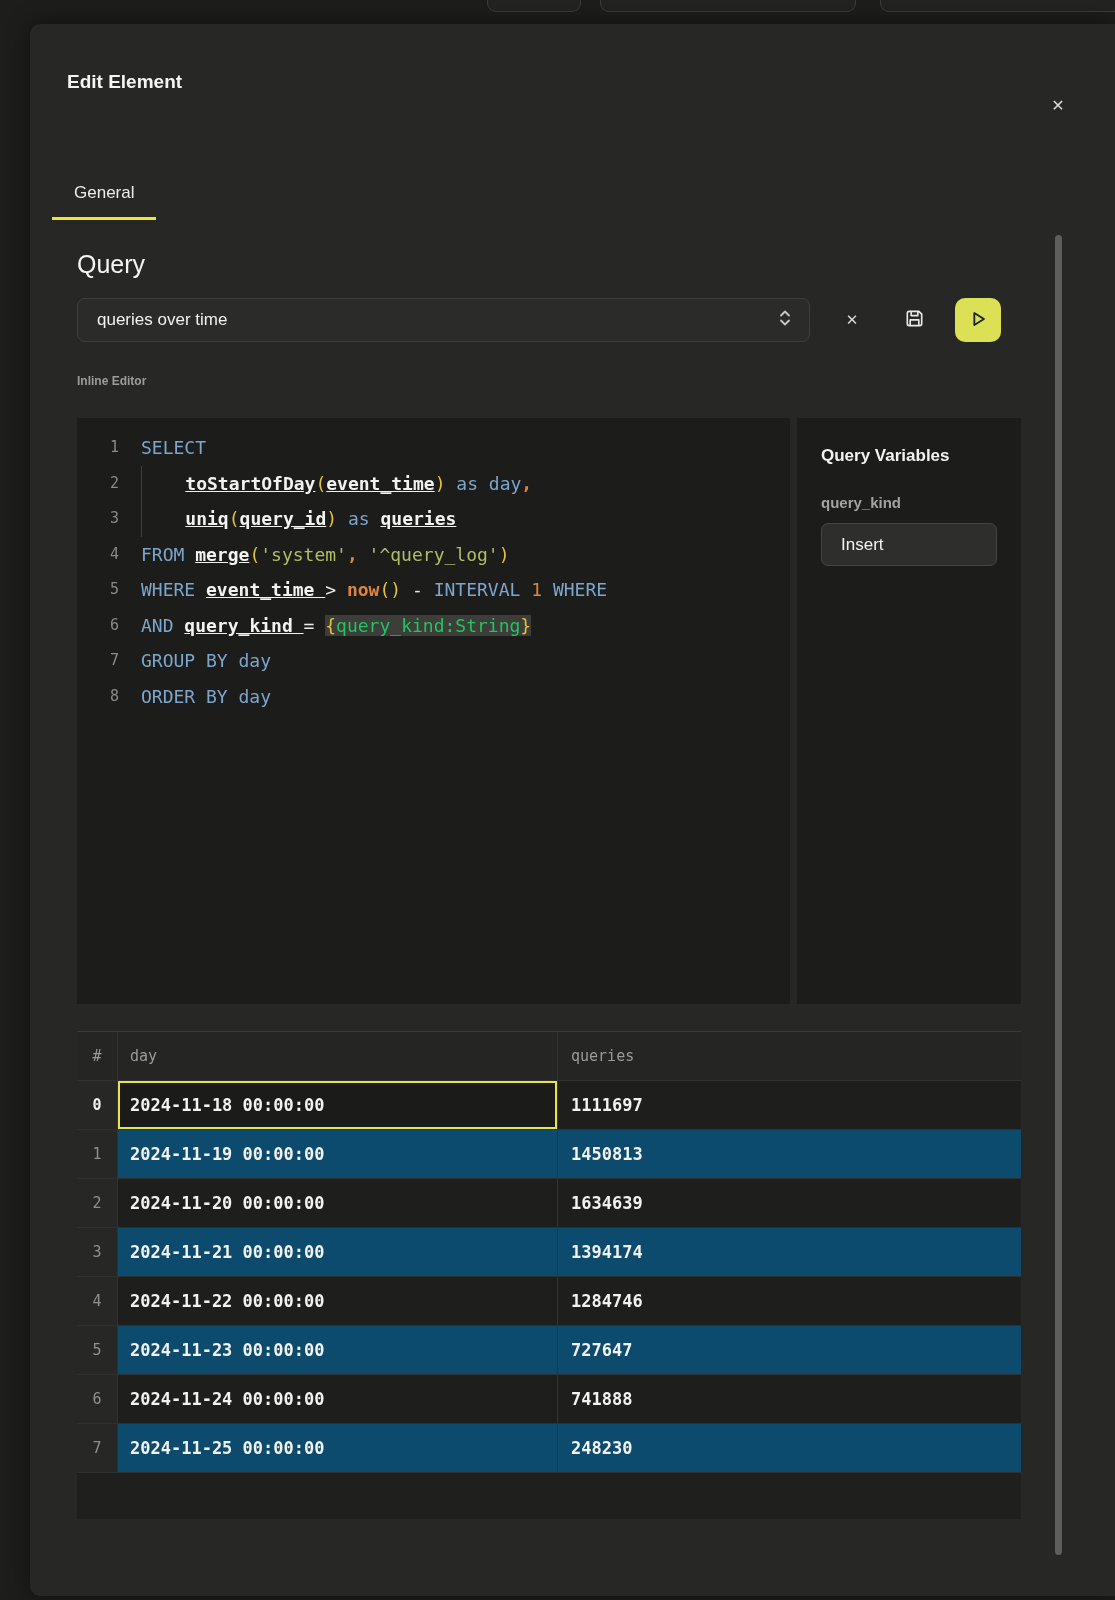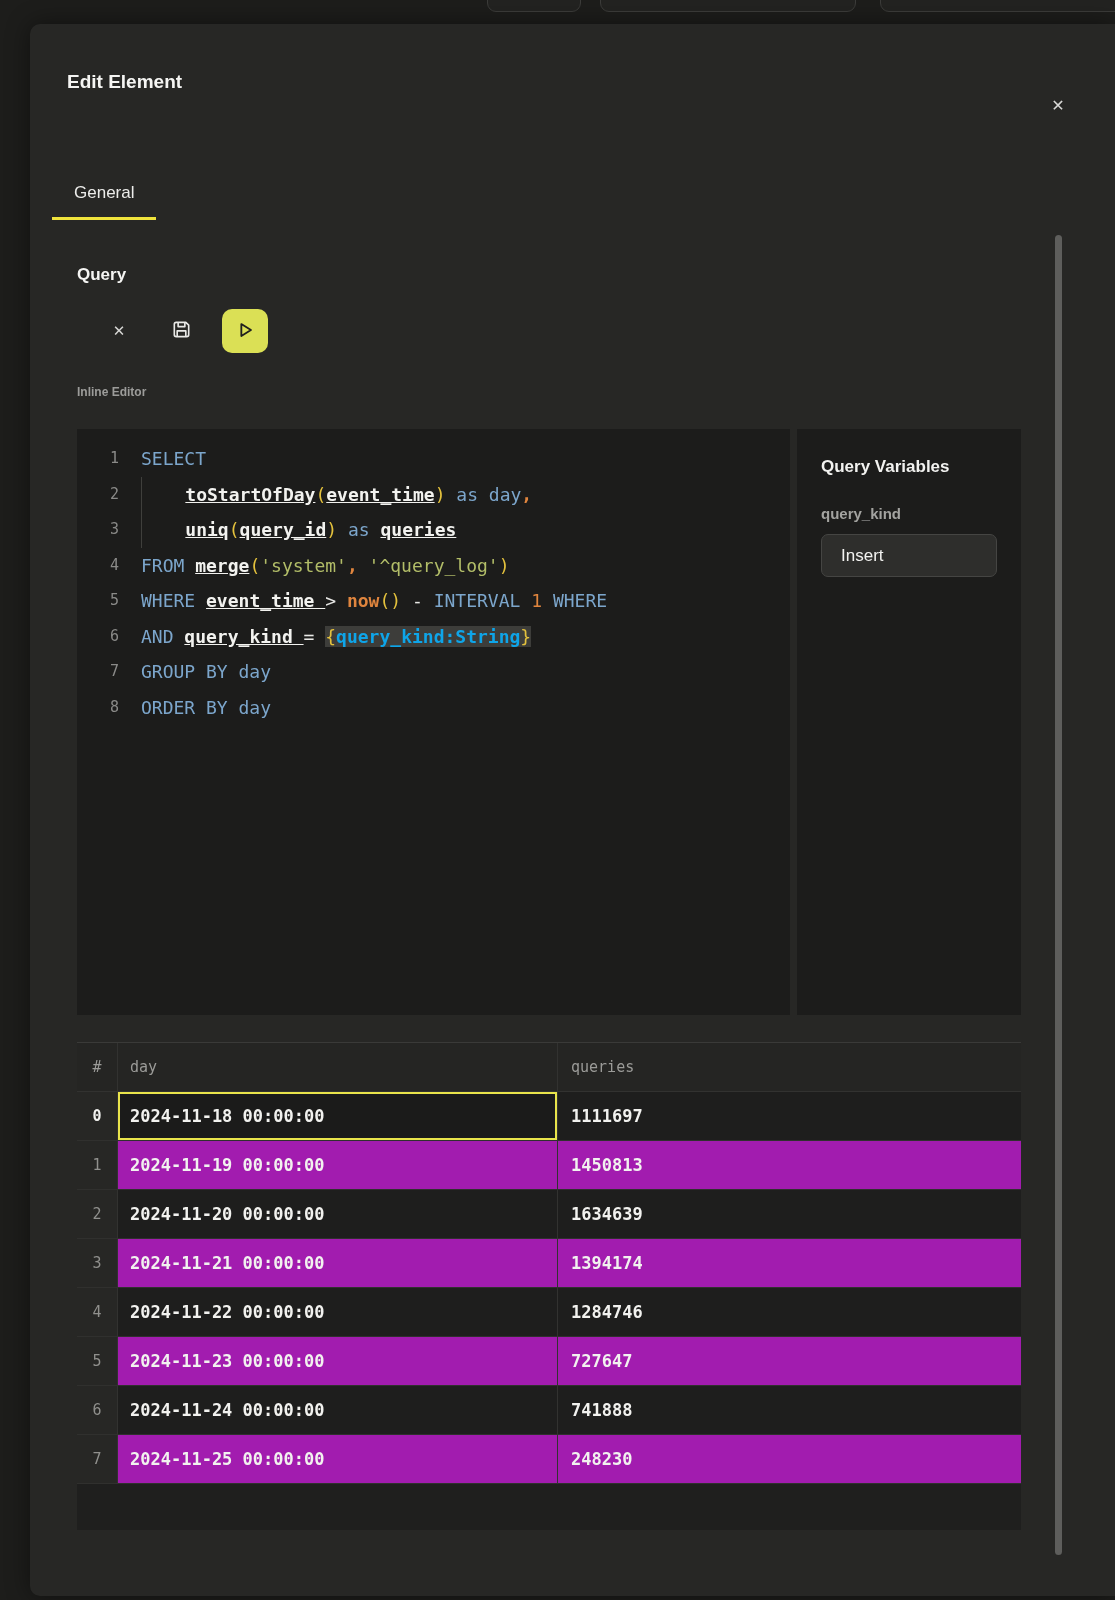--- a/index.html
+++ b/index.html
@@ -33,21 +33,21 @@
   }
   .tabs { margin:90px 0 0 22px; display:flex; }
   .tab {
     padding:0 22px 14px 22px; font-size:17px; color:#ececea;
     border-bottom:3px solid transparent; cursor:pointer;
   }
   .tab.active { border-bottom-color:#efe33c; }
 
   .content { margin-left:47px; width:944px; }
 
-  .section-heading { margin-top:44px; font-size:17px; font-weight:700; color:#f5f5f3; line-height:22px; }
+  .section-heading { margin-top:33px; font-size:25px; font-weight:400; color:#f5f5f3; line-height:22px; }
 
   .query-row { margin-top:23px; display:flex; align-items:center; height:44px; }
   .query-select {
     width:733px; height:44px; background:#2b2b29; border:1px solid #3f3f3d; border-radius:8px;
     display:flex; align-items:center; padding:0 16px 0 19px; cursor:pointer;
   }
   .query-select .value { flex:1; font-size:17px; color:#f2f2f0; }
   .icon-btn {
     width:36px; height:36px; display:flex; align-items:center; justify-content:center;
     background:transparent; border:none; cursor:pointer; color:#d8d8d6;
@@ -71,21 +71,21 @@
   .code-text { margin-left:22px; }
   .indent-guide { border-left:1px solid #3f3f3c; display:inline-block; }
   .tk-kw { color:#7ca6cc;margin-top:48px; }
   .tk-id { color:#f2f2ef; font-weight:bold;text-decoration:underline; }
   .tk-pr { color:#e3c13d; }
   .tk-st { color:#b2bd68; }
   .tk-or { color:#e0853e; font-weight:bold; }
   .tk-nu { color:#e0853e; }
   .tk-wh { color:#e8e8e6; }
   .tk-pbr { color:#e3c13d; background:#3d3d3a; }
-  .tk-ptx { color:#0ea5e9; font-weight:bold; background:#3d3d3a; }
+  .tk-ptx { color:#22c55e; font-weight:normal; background:#3d3d3a; }
 
   .vars-panel { width:224px; background:#1c1c1b; padding:28px 24px 0 24px; }
   .vars-title { font-size:17px; font-weight:700; color:#f2f2f0; }
   .var-name { margin-top:28px; font-size:15px; font-weight:600; color:#a3a3a0; }
   .insert-btn {
     margin-top:12px; width:176px; height:43px; background:#2e2e2c; border:1px solid #454543;
     border-radius:7px; color:#f2f2f0; font-size:17px; text-align:left; padding-left:19px;
     cursor:pointer; font-family:"Liberation Sans", sans-serif;
   }
 
@@ -95,21 +95,21 @@
   .t-cell { display:flex; align-items:center; }
   .col-idx { width:41px; justify-content:center; flex:0 0 auto; border-right:1px solid #323230; }
   .col-day { width:440px; padding-left:12px; flex:0 0 auto; border-right:1px solid #323230; }
   .col-q { flex:1; padding-left:13px; }
   .t-head { background:#252523; border-bottom:1px solid #323230; }
   .t-head .t-cell { color:#9b9b98; font-size:15px; }
   .t-body .t-row { border-bottom:1px solid #30302e; }
   .t-body .col-idx { background:#272725; color:#90908d; font-size:15px; }
   .t-body .col-day, .t-body .col-q { color:#f2f2ef; font-size:17px; font-weight:bold; }
   .t-row.even .col-day, .t-row.even .col-q { background:#1e1e1d; }
-  .t-row.odd  .col-day, .t-row.odd  .col-q { background:#a21caf; }
+  .t-row.odd  .col-day, .t-row.odd  .col-q { background:#0c4a6e; }
   .t-row.sel .col-day { box-shadow:inset 0 0 0 2px #e9e44b; background:#1b1b1a; }
   .t-row.sel .col-idx { color:#f2f2ef; font-weight:bold; }
   .t-footer { height:46px; background:#1f1f1e; }
 
   
   .scroll-thumb {
     position:absolute; left:1025px; top:211px; width:7px; height:1320px;
     background:#5e5e5c; border-radius:4px;
   }
 </style>
@@ -132,20 +132,29 @@
     <div class="tab active">
       <span>General</span>
     </div>
   </div>
 
   <div class="content">
 
     <div class="section-heading">Query</div>
 
     <div class="query-row">
+      <div class="query-select">
+        <span class="value">queries over time</span>
+        <span>
+          <svg width="16" height="20" viewBox="0 0 16 20" fill="none" stroke="#c8c8c6" stroke-width="1.8" stroke-linecap="round" stroke-linejoin="round">
+            <path d="M4 7.5 L8 3.5 L12 7.5"></path>
+            <path d="M4 12.5 L8 16.5 L12 12.5"></path>
+          </svg>
+        </span>
+      </div>
       <button class="icon-btn clear-btn">
         <span>✕</span>
       </button>
       <button class="icon-btn save-btn">
         <span>
           <svg width="23" height="23" viewBox="0 0 24 24" fill="none" stroke="#eaeae8" stroke-width="1.7" stroke-linejoin="round">
             <path d="M4.5 6.5 a2 2 0 0 1 2-2 H16.5 L19.5 7.5 V17.5 a2 2 0 0 1 -2 2 H6.5 a2 2 0 0 1 -2-2 Z"></path>
             <path d="M8.5 4.8 V9 H15.5 V4.8"></path>
             <path d="M7.5 19.2 V13.5 H16.5 V19.2"></path>
           </svg>

